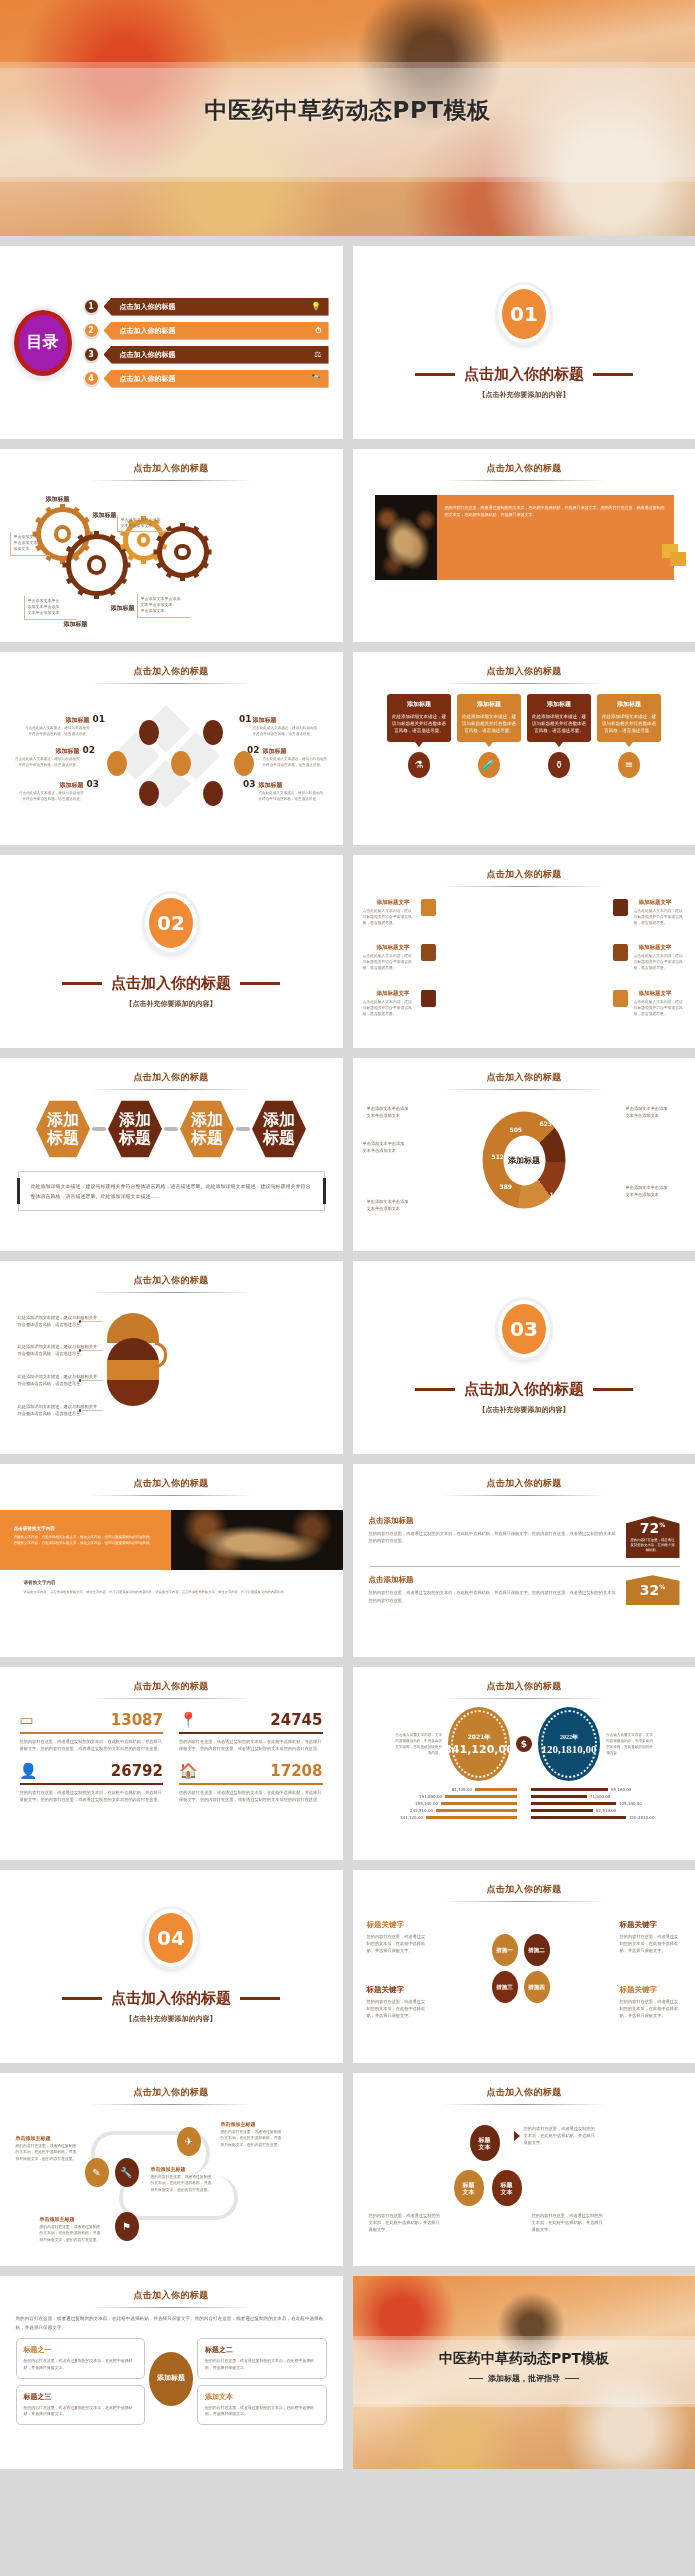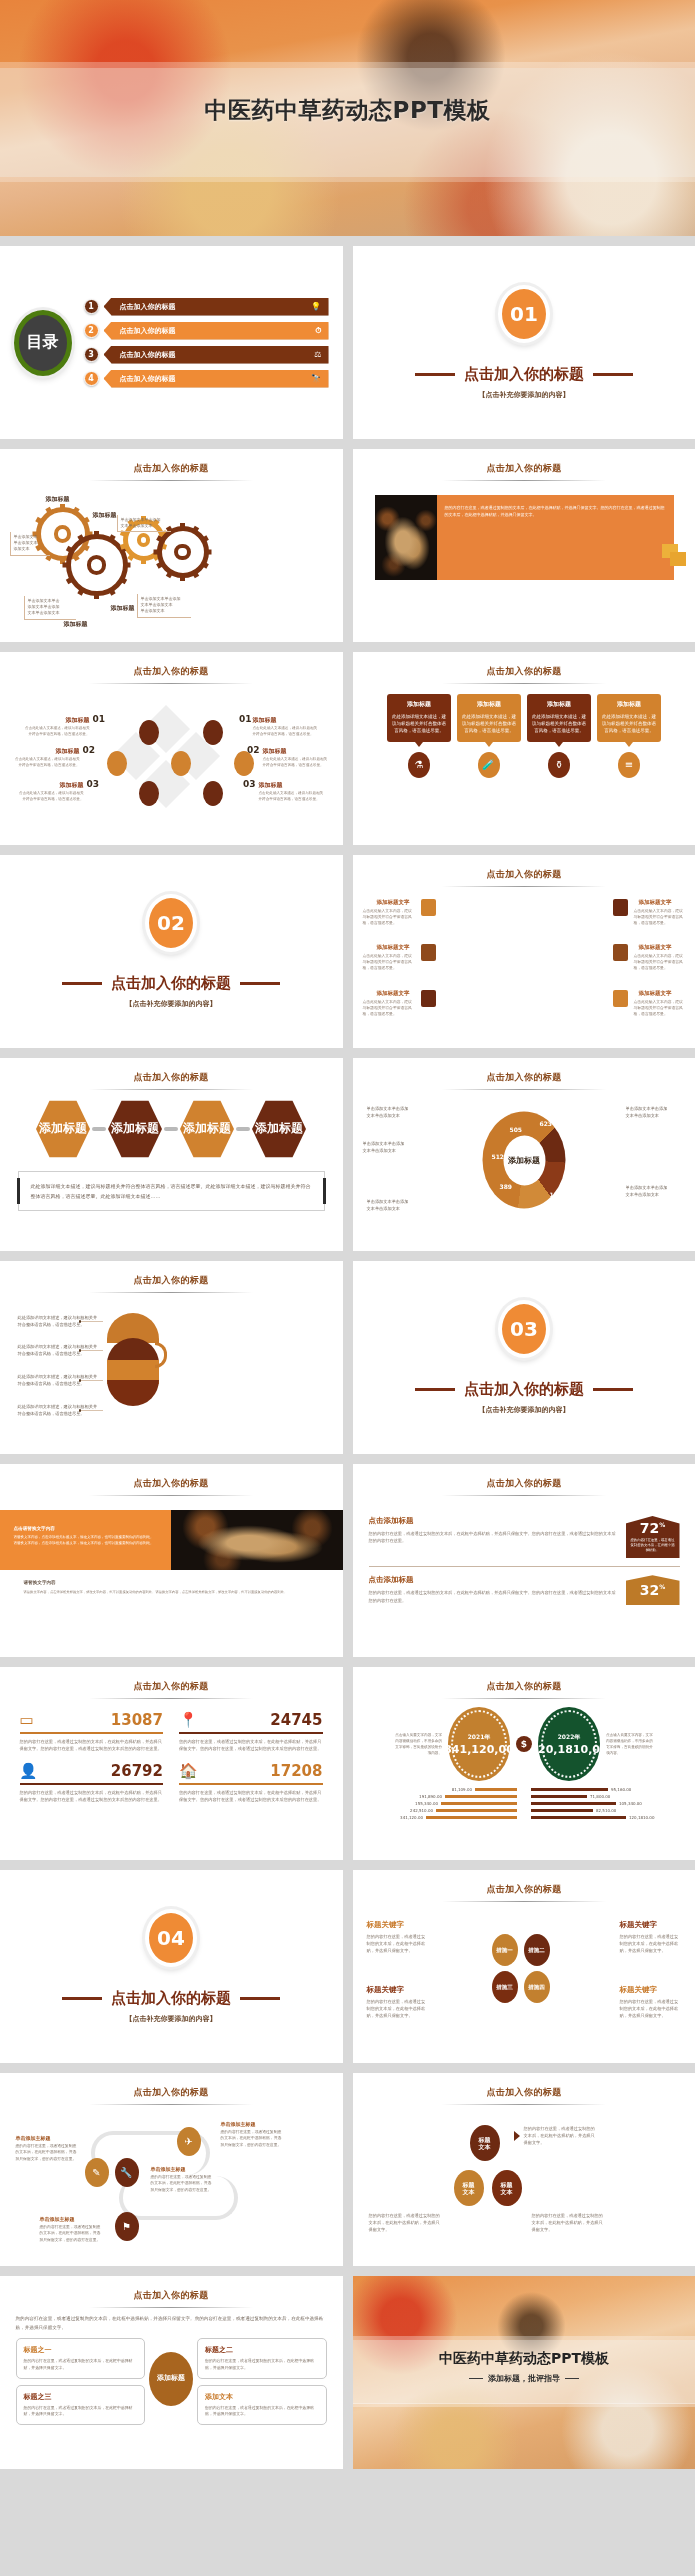--- a/index.html
+++ b/index.html
@@ -107,23 +107,23 @@
     margin-top: 22px; display: flex; align-items: center; gap: 9px;
     font-size: 15px; font-weight: bold; color: #7b2e14;
   }
   .div-title .ln { width: 40px; height: 3px; background: #7b2e14; }
   .div-sub { margin-top: 6px; font-size: 7px; font-weight: bold; color: #6d4a2f; }
 
   
   .catalog { display: flex; align-items: center; height: 100%; padding: 0 14px; gap: 12px; }
   .cat-badge {
     width: 58px; height: 66px; border-radius: 50%;
-    background: #404040; color: #fff; font-size: 16px; font-weight: bold;
+    background: #a21caf; color: #fff; font-size: 16px; font-weight: bold;
     display: flex; align-items: center; justify-content: center;
-    border: 5px solid #4d7c0f;
+    border: 5px solid #b91c1c;
     box-shadow: 0 0 0 3px #ededed, 0 3px 7px rgba(0,0,0,.18);
     flex: 0 0 auto;
   }
   .cat-list { display: flex; flex-direction: column; gap: 6px; flex: 1; }
   .cat-row { display: flex; align-items: center; gap: 5px; }
   .cat-num {
     width: 15px; height: 15px; border-radius: 50%; color: #fff;
     font-size: 8px; font-weight: bold; display: flex; align-items: center; justify-content: center;
     border: 1.5px solid #fff; box-shadow: 0 1px 2px rgba(0,0,0,.25); flex: 0 0 auto;
   }
@@ -214,22 +214,22 @@
     position: absolute; width: 15px; height: 17px; border-radius: 2px;
   }
   .hex-side { position: absolute; font-size: 5.5px; font-weight: bold; color: #a9541d; }
   .hex-body { position: absolute; font-size: 3.8px; color: #8a7a6d; line-height: 1.6; width: 52px; }
 
   
   .hexrow { display: flex; justify-content: center; align-items: center; gap: 2px; padding: 9px 0 0; }
   .hexbig {
     width: 54px; height: 60px; color: #fff;
     clip-path: polygon(25% 3%, 75% 3%, 100% 50%, 75% 97%, 25% 97%, 0 50%);
-    display: flex; align-items: center; justify-content: center;
-    font-size: 12px; font-weight: bold; line-height: 1.15;
+    display: flex; flex-direction: column; align-items: center; justify-content: center;
+    font-size: 16px; font-weight: bold; line-height: 1.15;
   }
   .connector { width: 14px; height: 4px; background: #b9b9b9; border-radius: 2px; }
   .quotebox {
     margin: 12px 18px 0; border: 1px solid #cfcfcf; padding: 9px 12px;
     font-size: 5px; color: #6a5a4d; line-height: 2.0; position: relative;
   }
   .quotebox::before, .quotebox::after {
     content: ""; position: absolute; top: 6px; bottom: 6px; width: 3px; background: #2b2b2b;
   }
   .quotebox::before { left: -2px; }
@@ -787,21 +787,21 @@
     <div class="s-title">点击加入你的标题</div>
     <div class="s-rule"></div>
 
     <div style="display:flex; align-items:center; justify-content:center; gap:6px; padding:8px 10px 0;">
       <div style="width:48px; font-size:3.6px; color:#7b6d61; line-height:1.7; text-align:right;">点击输入简要文字内容，文字内容需概括精炼，不用多余的文字修饰，言简意赅的说明分项内容。</div>
       <div class="seal" style="background:#c2802f;">
         <div class="y">2021年</div>
         <div class="v">341,120,00</div>
       </div>
       <div class="dollar">$</div>
-      <div class="seal" style="background:#14532d;">
+      <div class="seal" style="background:#0c4a6e;font-family:Liberation Serif, serif;">
         <div class="y">2022年</div>
         <div class="v">120,1810,00</div>
       </div>
       <div style="width:48px; font-size:3.6px; color:#7b6d61; line-height:1.7;">点击输入简要文字内容，文字内容需概括精炼，不用多余的文字修饰，言简意赅的说明分项内容。</div>
     </div>
 
     <div class="bars">
       <div class="barcol">
         <div class="barrow" style="justify-content:flex-end;">
           <span>81,109.00</span>

